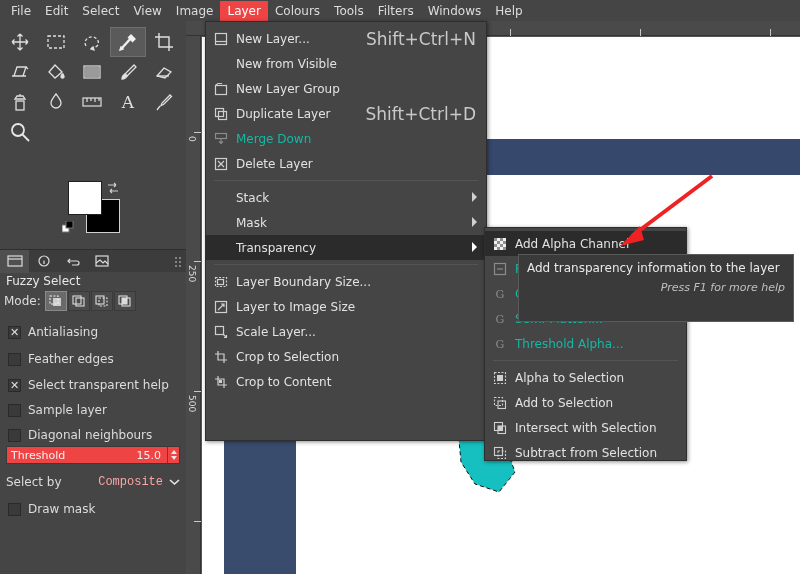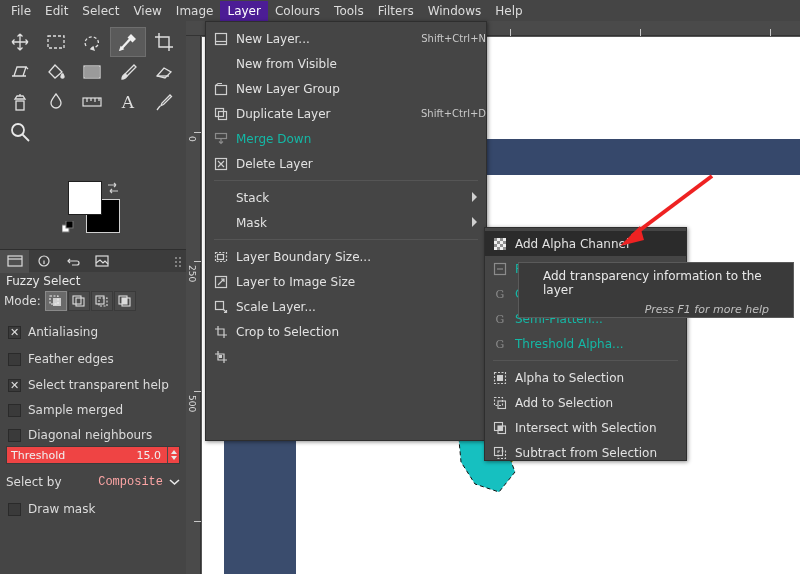--- a/index.html
+++ b/index.html
@@ -20,21 +20,21 @@
     background:#454545;
     display:flex; align-items:center;
     padding-left:4px;
   }
   .menu-item {
     padding: 3px 7px;
     font-size: 12px;
     color:#dcdcdc;
     line-height:14px;
   }
-  .menu-item.active { background:#4c1d95; color:#ffffff; }
+  .menu-item.active { background:#ef4444; color:#ffffff; }
 
   
   #toolbox {
     position:absolute; top:21px; left:0; width:186px; height:553px;
     background:#454545;
   }
   .tool-grid {
     position:absolute; top:6px; left:2px; width:182px;
     display:flex; flex-wrap:wrap;
   }
@@ -148,39 +148,38 @@
     padding:4px 0;
   }
   .mrow {
     position:relative; height:25px; display:flex; align-items:center;
     padding-left:8px; color:#e2e2e2; font-size:12px;
   }
   .mrow.disabled { color:#14b8a6; }
   .mrow.hl { background:#2b2b2b; }
   .mrow .micon { width:22px; display:flex; align-items:center; }
   .mrow .mlabel { flex:1; }
-  .mrow .maccel { color:#c9c9c9; font-size:10px; }
+  .mrow .maccel { color:#c9c9c9; font-size:17px; padding-right:10px; }
   .mrow .marrow { padding-right:8px; }
   .msep { height:1px; background:#555; margin:4px 8px; }
 
   
   #transp-menu {
     position:absolute; top:227px; left:484px; width:203px; height:234px;
     background:#454545; border:1px solid #2e2e2e;
     box-shadow: 1px 1px 4px rgba(0,0,0,.45);
     padding:3px 0;
   }
 
   
   #tooltip {
-    position:absolute; top:254px; left:518px; width:276px; height:56px;
+    position:absolute; top:254px; left:518px; width:276px; height:68px;
     background:#3a3a3a; border:1px solid #5a5a5a;
     color:#e9e9e9; font-size:12px;
-    padding:6px 24px;
-    margin-top:8px;
+    padding:6px 8px;
   }
   #tooltip .tip-help {
     text-align:right; font-style:italic; font-size:11px; color:#c0c0c0;
     margin-top:6px;
   }
 
   
   #red-arrow { position:absolute; top:170px; left:610px; width:110px; height:80px; pointer-events:none; }
 </style>
 </head>
@@ -389,21 +388,21 @@
   <div class="chk-row" style="top:327px;">
     <span class="chkbox"></span>
     <span class="chk-label">Feather edges</span>
   </div>
   <div class="chk-row" style="top:353px;">
     <span class="chkbox">✕</span>
     <span class="chk-label">Select transparent help</span>
   </div>
   <div class="chk-row" style="top:378px;">
     <span class="chkbox"></span>
-    <span class="chk-label">Sample merged</span>
+    <span class="chk-label">Sample layer</span>
   </div>
   <div class="chk-row" style="top:403px;">
     <span class="chkbox"></span>
     <span class="chk-label">Diagonal neighbours</span>
   </div>
 
   <div id="threshold-row">
     <span class="t-lbl">Threshold</span>
     <span class="t-val">15.0</span>
     <span class="t-spin">
@@ -538,20 +537,29 @@
   <div class="mrow">
     <span class="micon"></span>
     <span class="mlabel">Mask</span>
     <span class="marrow">
       <svg width="7" height="10" viewBox="0 0 7 10" fill="#d0d0d0">
           <path d="M1 0l5 5-5 5z"></path>
         </svg>
     </span>
   </div>
 
+  <div class="mrow hl">
+    <span class="micon"></span>
+    <span class="mlabel">Transparency</span>
+    <span class="marrow">
+      <svg width="7" height="10" viewBox="0 0 7 10" fill="#ffffff">
+          <path d="M1 0l5 5-5 5z"></path>
+        </svg>
+    </span>
+  </div>
 
 
   <div class="msep"></div>
 
   <div class="mrow">
     <span class="micon">
       <svg width="14" height="14" viewBox="0 0 14 14" fill="none" stroke="#cfcfcf" stroke-width="1.2">
           <rect x="1.5" y="2.5" width="11" height="9" stroke-dasharray="2 1.5"></rect>
           <rect x="3.5" y="4.5" width="6" height="5"></rect>
         </svg>
@@ -588,20 +596,21 @@
     <span class="mlabel">Crop to Selection</span>
   </div>
 
   <div class="mrow">
     <span class="micon">
       <svg width="14" height="14" viewBox="0 0 14 14" fill="none" stroke="#cfcfcf" stroke-width="1.2">
           <path d="M4 1v9h9M1 4h9v9"></path>
           <rect x="5" y="5" width="3" height="3" fill="#cfcfcf" stroke="none"></rect>
         </svg>
     </span>
+    <span class="mlabel">Crop to Content</span>
   </div>
 </div>
 
 <div id="transp-menu">
 
   <div class="mrow hl">
     <span class="micon">
       <svg width="14" height="14" viewBox="0 0 14 14">
         <rect x="1" y="1" width="12" height="12" fill="#f0f0f0"></rect>
         <rect x="1" y="1" width="3" height="3" fill="#909090"></rect>

